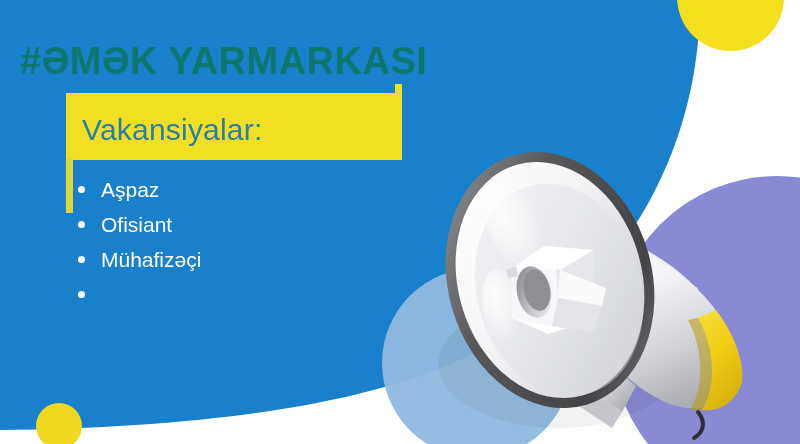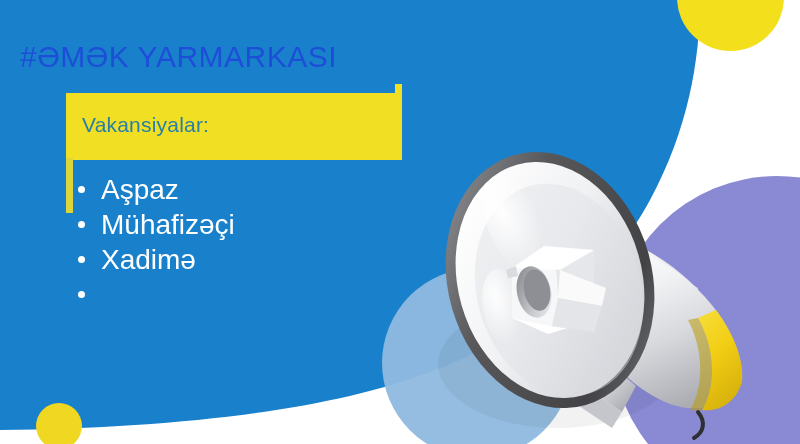--- a/index.html
+++ b/index.html
@@ -37,53 +37,53 @@
     border-radius:50%; background:#8A8AD4;
   }
   #circle-lightblue {
     left:382px; top:268px; width:190px; height:190px;
     border-radius:50%; background:#8FB9DF; opacity:.95;
   }
 
   
   #headline {
     position:absolute; left:20px; top:40px;
-    font-size:30px; letter-spacing:.5px;
-    color:#1d4ed8; font-weight:400;
+    font-size:38px; letter-spacing:.5px;
+    color:#0f766e; font-weight:700;
     white-space:nowrap;
   }
 
   #banner-wrap { position:absolute; left:66px; top:84px; width:336px; height:76px; }
   #banner-main {
     position:absolute; left:0; top:9px; width:329px; height:67px;
     background:#F0DF23;
   }
   #banner-tab {
     position:absolute; left:329px; top:0px; width:7px; height:76px;
     background:#F0DF23;
   }
   #banner-label {
     position:absolute; left:16px; top:20px;
-    font-size:21px; color:#2A7FA8; font-weight:400;
+    font-size:30px; color:#2A7FA8; font-weight:400;
     letter-spacing:.2px; white-space:nowrap;text-align:right;
   }
 
   #yellow-rail {
     position:absolute; left:66px; top:158px; width:7px; height:55px;
     background:#DDD53A;
   }
 
   #vacancy-list {
     position:absolute; left:78px; top:172px;
     list-style:none;
   }
   #vacancy-list li {
     display:flex; align-items:center;
     height:35px;
-    color:#ffffff; font-size:28px; font-weight:400;
+    color:#ffffff; font-size:21px; font-weight:400;
     white-space:nowrap;
   }
   .bullet {
     width:7px; height:7px; border-radius:50%;
     background:#ffffff;
     margin-right:16px; flex:0 0 auto;
   }
 
   
   #megaphone { position:absolute; left:398px; top:120px; width:402px; height:324px; }
@@ -195,24 +195,24 @@
 
   <div id="yellow-rail"></div>
 
   <ul id="vacancy-list">
     <li>
       <span class="bullet"></span>
       <span>Aşpaz</span>
     </li>
     <li>
       <span class="bullet"></span>
+      <span>Ofisiant</span>
+    </li>
+    <li>
+      <span class="bullet"></span>
       <span>Mühafizəçi</span>
     </li>
     <li>
       <span class="bullet"></span>
-      <span>Xadimə</span>
-    </li>
-    <li>
-      <span class="bullet"></span>
     </li>
   </ul>
 
 </div>
 
 </body></html>

